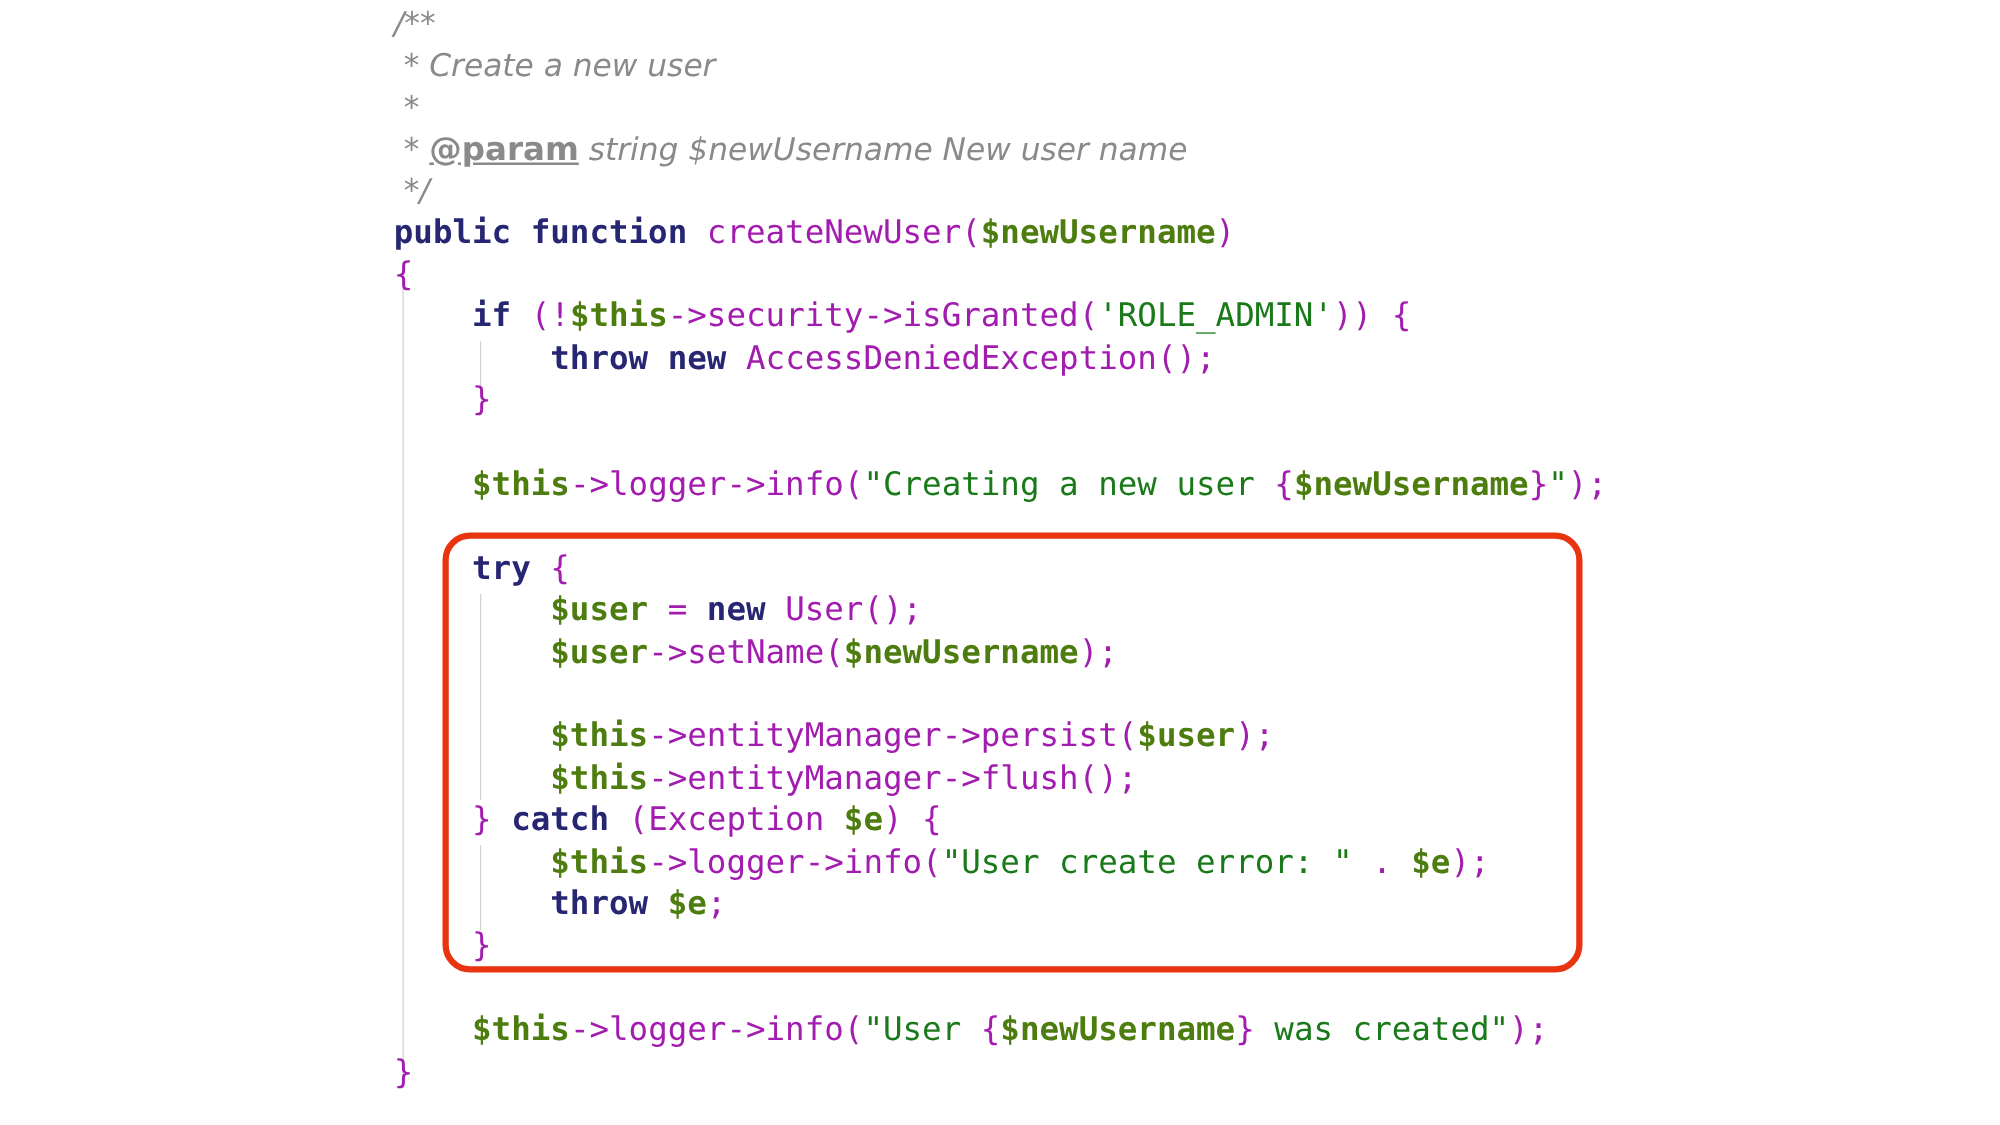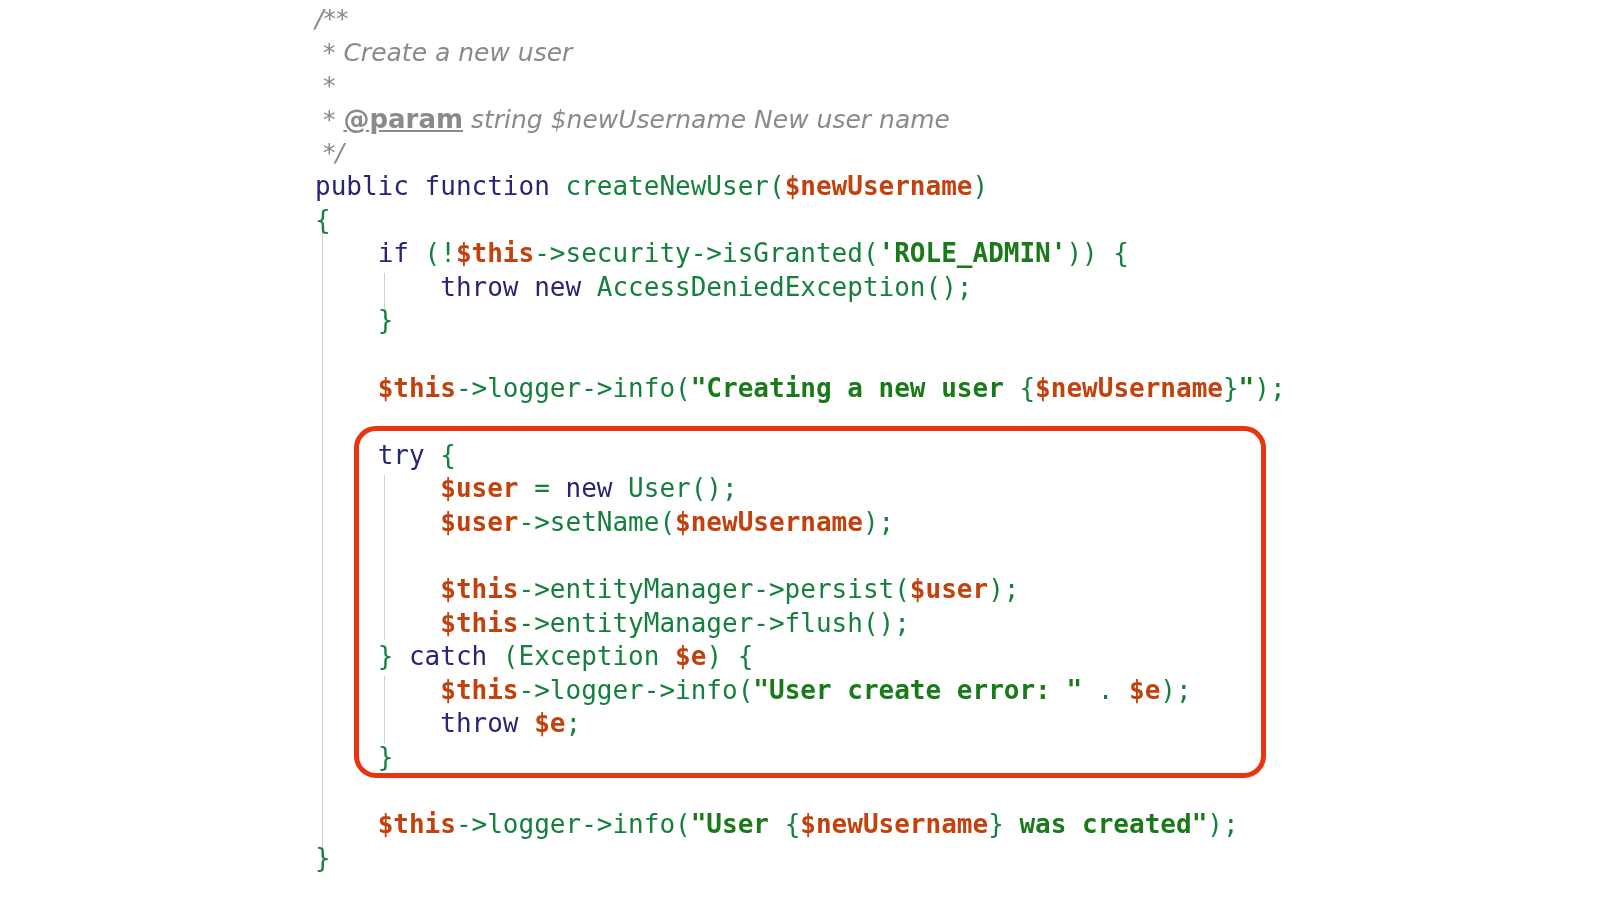--- a/index.html
+++ b/index.html
@@ -30,23 +30,23 @@
   }
   .ln {
     height: 33.6px;
     white-space: pre;
     position: relative;
   }
 
   
   .cmt   { color: #8a8a8a; font-style: italic; font-family: "DejaVu Sans", "Liberation Sans", sans-serif; font-size: 25px; }
   .cmt-tag { color: #8a8a8a; font-weight: bold; text-decoration: underline; font-family: "DejaVu Sans", "Liberation Sans", sans-serif; }
-  .kw    { color: #262673; font-weight: normal; }
+  .kw    { color: #262673; font-weight: bold; }
   .var   { color: #8b1a1a; font-weight: bold; }
-  .str   { color: #1a7a1a; font-weight: bold; }
+  .str   { color: #1a7a1a; font-weight: normal; }
   .pln   { color: #1b1b1b; }
 
   
   .guide {
     position: absolute;
     width: 1px;
     background: #d2d2d2;
     z-index: 0;
   }
   #guide-l1 { left: 322px; top: 210px;  height: 650px; }
@@ -62,21 +62,21 @@
     width: 912px;
     height: 352px;
     border: 5px solid #e8340f;
     border-radius: 22px;
     box-sizing: border-box;
     background: transparent;
     z-index: 3;
     pointer-events: none;
   }
 </style>
-<style>.cmt,.cmt-tag{color:#8a8a8a;}.kw{color:#262673;}.var{color:#c2410c;}.str{color:#1a7a1a;}.pln,.punc{color:#15803d;}.guide{background:#d2d2d2;}#hl-box{border-color:#e8340f;border-width:5px;border-radius:22px;}#screen{background:#ffffff;}#code{font-size:26px;line-height:33.6px;}.ln{height:33.6px;}</style></head>
+<style>.cmt,.cmt-tag{color:#8a8a8a;}.kw{color:#262673;}.var{color:#4d7c0f;}.str{color:#1a7a1a;}.pln,.punc{color:#a21caf;}.guide{background:#d2d2d2;}#hl-box{border-color:#e8340f;border-width:5px;border-radius:22px;}#screen{background:#ffffff;}#code{font-size:26px;line-height:33.6px;}.ln{height:33.6px;}</style></head>
 <body>
 
 <div id="screen">
 
   <div class="guide" id="guide-l1"></div>
   <div class="guide" id="guide-l2a"></div>
   <div class="guide" id="guide-l2b"></div>
   <div class="guide" id="guide-l2c"></div>
 
   <div id="code"><div class="ln"><span class="cmt">/**</span></div><div class="ln"><span class="cmt"> * Create a new user</span></div><div class="ln"><span class="cmt"> *</span></div><div class="ln"><span class="cmt"> * </span><span class="cmt-tag">@param</span><span class="cmt"> string $newUsername New user name</span></div><div class="ln"><span class="cmt"> */</span></div><div class="ln"><span class="kw">public</span><span class="pln"> </span><span class="kw">function</span><span class="pln"> createNewUser(</span><span class="var">$newUsername</span><span class="pln">)</span></div><div class="ln"><span class="pln">{</span></div><div class="ln"><span class="pln">    </span><span class="kw">if</span><span class="pln"> (!</span><span class="var">$this</span><span class="pln">-&gt;security-&gt;isGranted(</span><span class="str">'ROLE_ADMIN'</span><span class="pln">)) {</span></div><div class="ln"><span class="pln">        </span><span class="kw">throw</span><span class="pln"> </span><span class="kw">new</span><span class="pln"> AccessDeniedException();</span></div><div class="ln"><span class="pln">    </span><span class="pln">}</span></div><div class="ln">&nbsp;</div><div class="ln"><span class="pln">    </span><span class="var">$this</span><span class="pln">-&gt;logger-&gt;info(</span><span class="str">"Creating a new user </span><span class="pln">{</span><span class="var">$newUsername</span><span class="pln">}</span><span class="str">"</span><span class="pln">);</span></div><div class="ln">&nbsp;</div><div class="ln"><span class="pln">    </span><span class="kw">try</span><span class="pln"> {</span></div><div class="ln"><span class="pln">        </span><span class="var">$user</span><span class="pln"> = </span><span class="kw">new</span><span class="pln"> User();</span></div><div class="ln"><span class="pln">        </span><span class="var">$user</span><span class="pln">-&gt;setName(</span><span class="var">$newUsername</span><span class="pln">);</span></div><div class="ln">&nbsp;</div><div class="ln"><span class="pln">        </span><span class="var">$this</span><span class="pln">-&gt;entityManager-&gt;persist(</span><span class="var">$user</span><span class="pln">);</span></div><div class="ln"><span class="pln">        </span><span class="var">$this</span><span class="pln">-&gt;entityManager-&gt;flush();</span></div><div class="ln"><span class="pln">    </span><span class="pln">} </span><span class="kw">catch</span><span class="pln"> (Exception </span><span class="var">$e</span><span class="pln">) {</span></div><div class="ln"><span class="pln">        </span><span class="var">$this</span><span class="pln">-&gt;logger-&gt;info(</span><span class="str">"User create error: "</span><span class="pln"> . </span><span class="var">$e</span><span class="pln">);</span></div><div class="ln"><span class="pln">        </span><span class="kw">throw</span><span class="pln"> </span><span class="var">$e</span><span class="pln">;</span></div><div class="ln"><span class="pln">    </span><span class="pln">}</span></div><div class="ln">&nbsp;</div><div class="ln"><span class="pln">    </span><span class="var">$this</span><span class="pln">-&gt;logger-&gt;info(</span><span class="str">"User </span><span class="pln">{</span><span class="var">$newUsername</span><span class="pln">}</span><span class="str"> was created"</span><span class="pln">);</span></div><div class="ln"><span class="pln">}</span></div></div>

